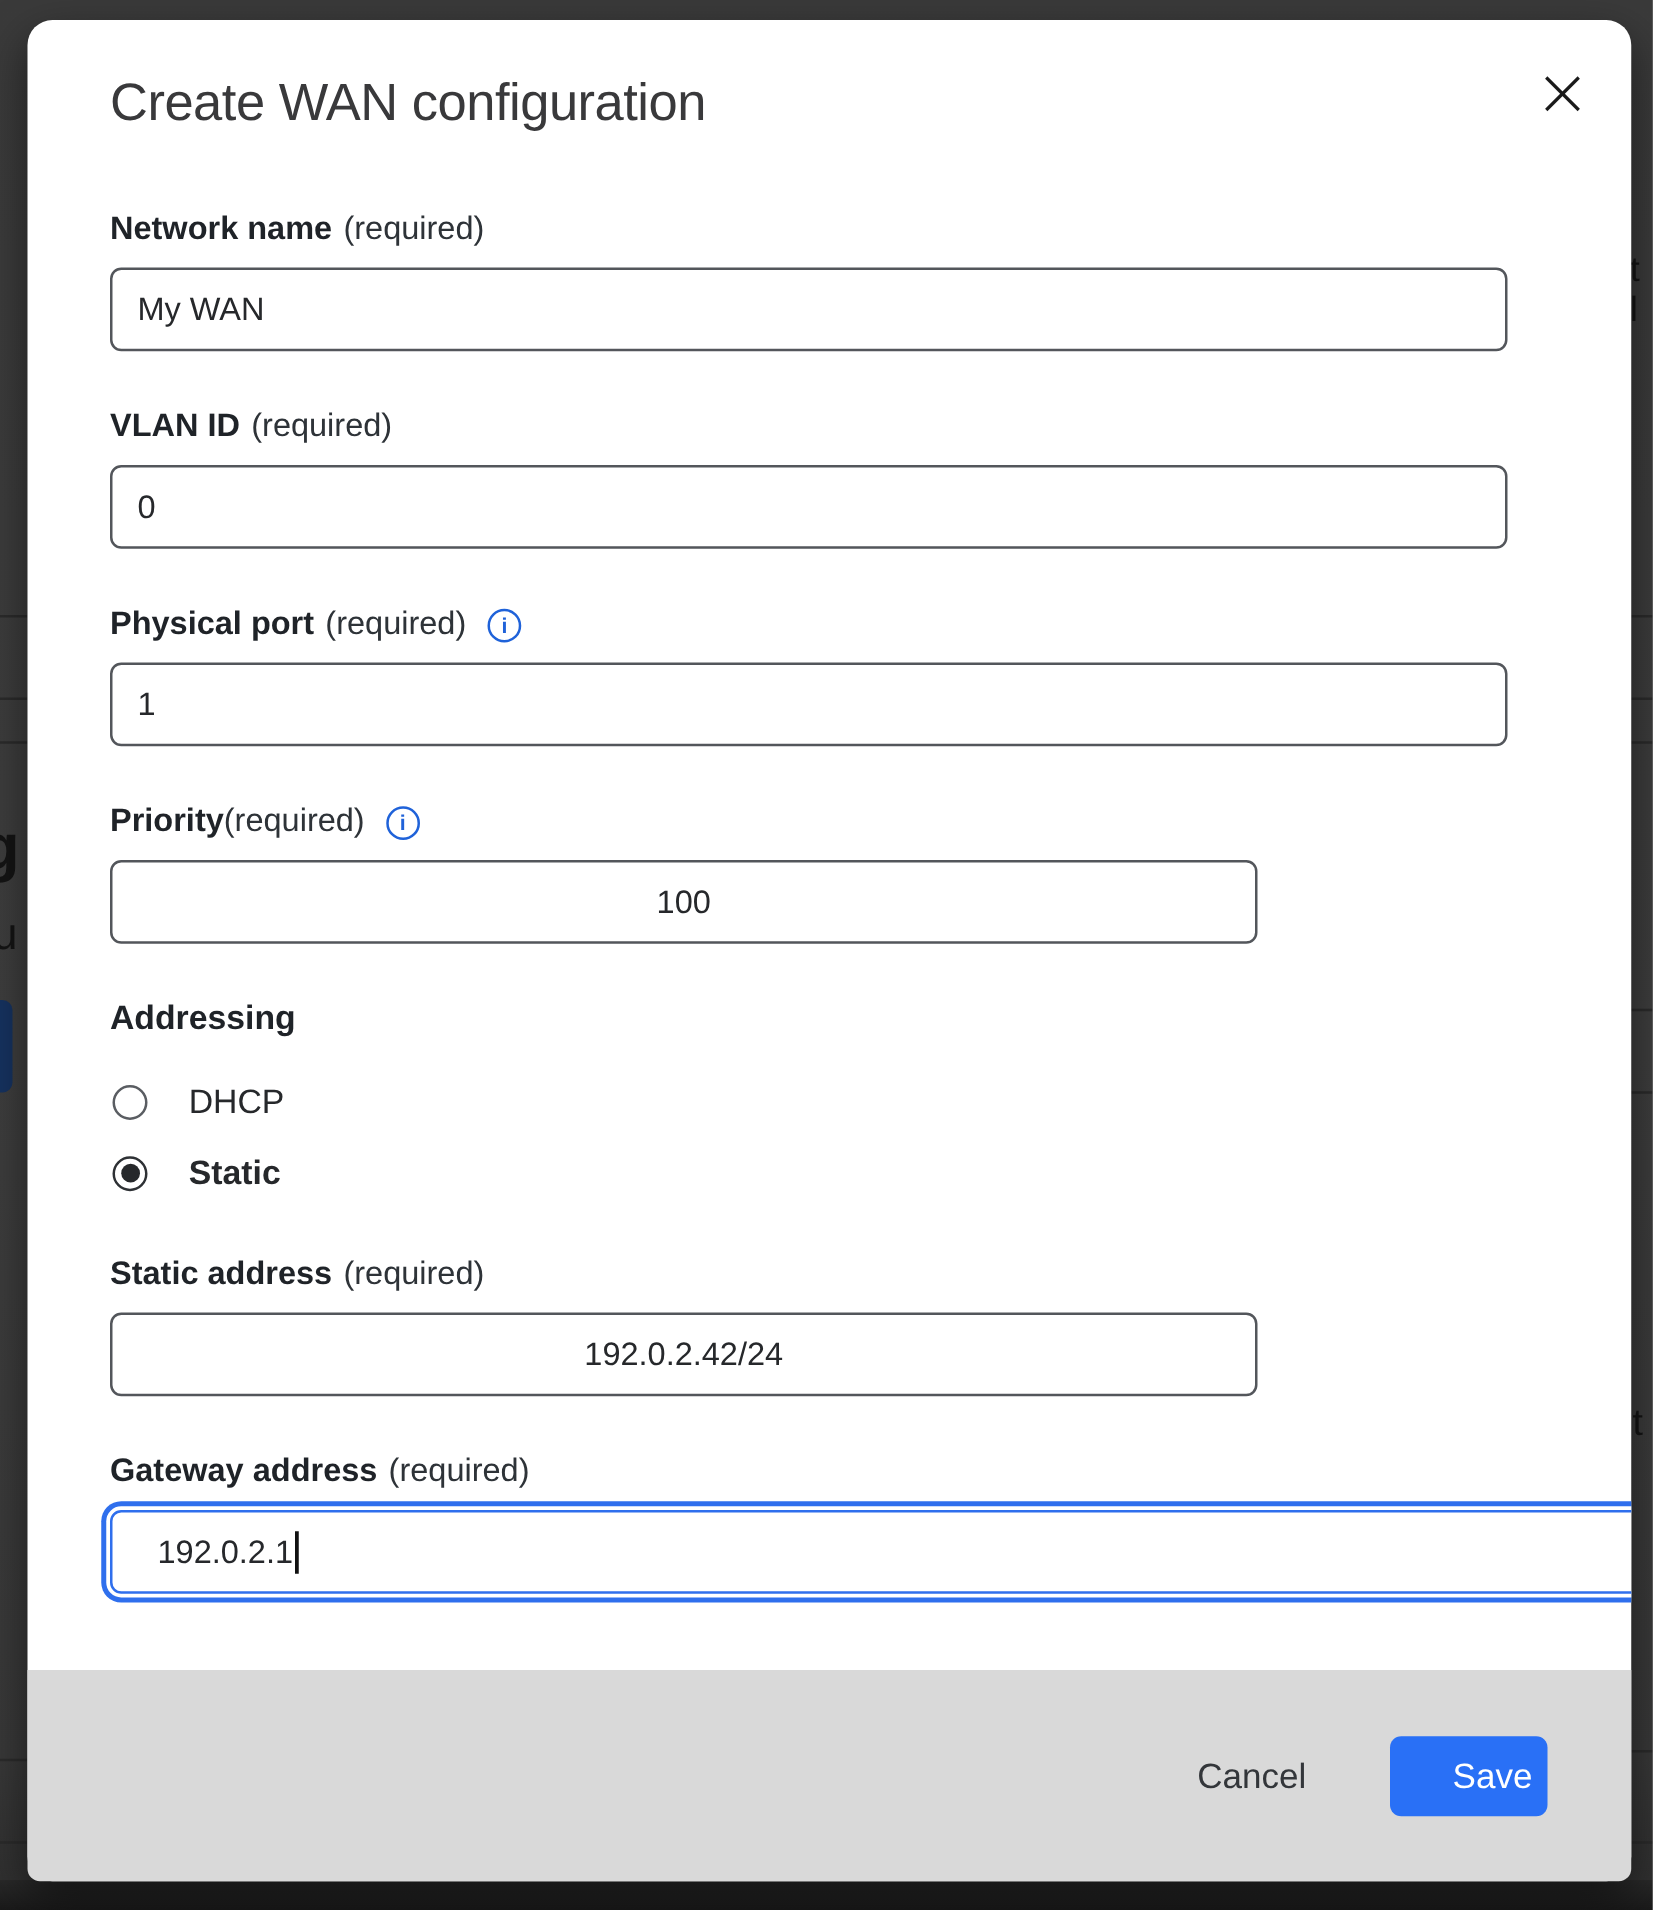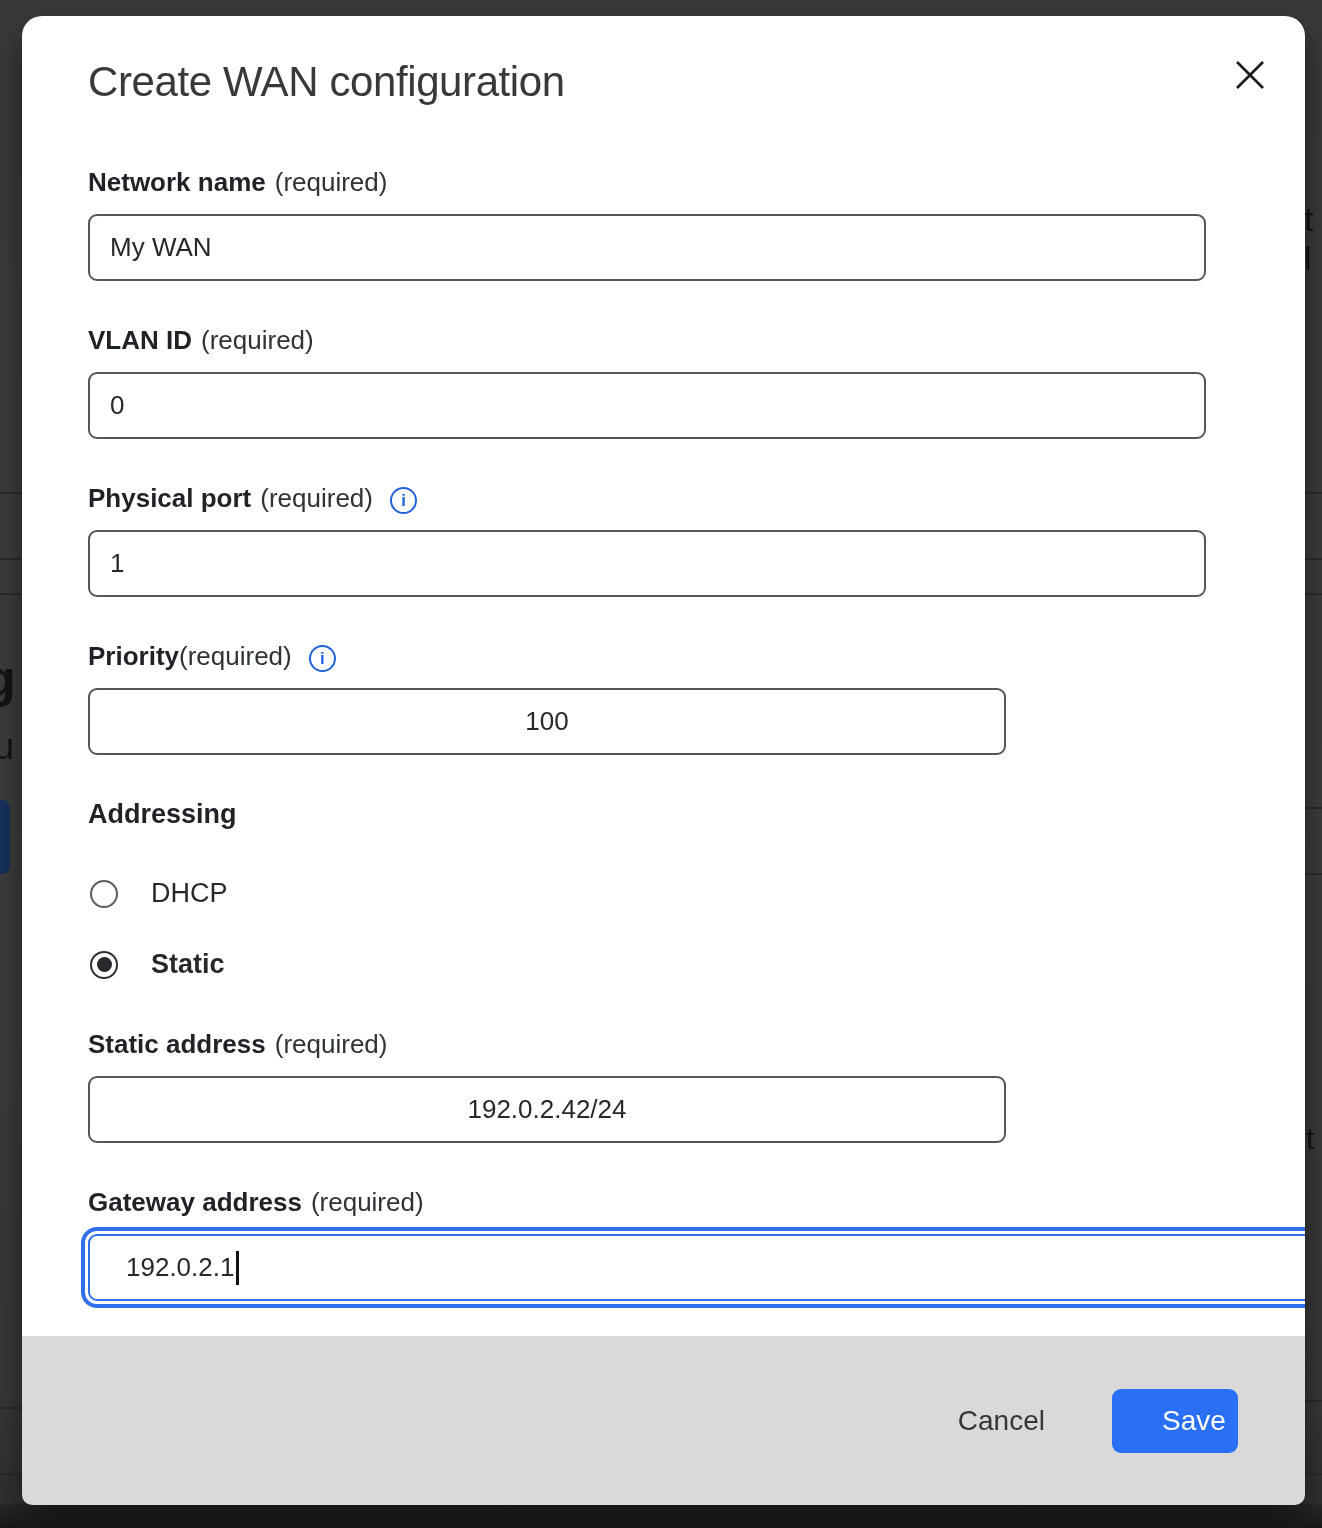--- a/index.html
+++ b/index.html
@@ -38,22 +38,22 @@
               border:2px solid #53565b;border-radius:9px;padding:0 20px;font-size:26px;color:#26282b;
               font-family:"Liberation Sans",sans-serif;background:#fff;outline:none;}
   .text-input.wide{width:918px;text-align:center;}
 
   .fake-input{display:flex;align-items:center;box-sizing:border-box;margin-top:16px;height:67px;width:1306px;
               border:2px solid #2f6fed;border-radius:9px;padding:0 36px;font-size:26px;color:#26282b;background:#fff;
               box-shadow:0 0 0 3px #ffffff,0 0 0 7px #2f6fed;}
   .caret{display:inline-block;width:2.5px;height:34px;background:#111;margin-left:2px;}
 
   .section-title{margin-top:43px;font-size:27px;font-weight:700;color:#1f2328;line-height:32px;}
-  .radio-row{display:flex;align-items:center;margin-top:48px;cursor:pointer;}
-  .radio-row + .radio-row{margin-top:40px;}
+  .radio-row{display:flex;align-items:center;margin-top:36px;cursor:pointer;}
+  .radio-row + .radio-row{margin-top:26px;}
   .radio{width:28px;height:28px;border-radius:50%;border:2px solid #5a5d62;box-sizing:border-box;
          display:flex;align-items:center;justify-content:center;background:#fff;flex:0 0 auto;margin-left:2px;}
   .radio-row.selected .radio{border-color:#2e3135;}
   .radio .dot{width:15px;height:15px;border-radius:50%;background:transparent;}
   .radio-row.selected .radio .dot{background:#26282b;}
   .radio-label{margin-left:33px;font-size:27px;color:#26282b;}
   .radio-row.selected .radio-label{font-weight:700;}
 
   .footer{position:absolute;left:0;right:0;bottom:0;height:169px;background:#d9d9d9;
           border-radius:0 0 10px 10px;display:flex;align-items:center;justify-content:flex-end;
@@ -78,21 +78,21 @@
     <div class="bg-text" style="left:-6px;top:726px;font-size:36px;font-weight:400;">u</div>
     <div class="bg-bluebox"></div>
 
     <div class="bg-line" style="left:1305px;top:492px;width:17px;"></div>
     <div class="bg-line" style="left:1305px;top:558px;width:17px;"></div>
     <div class="bg-line" style="left:1305px;top:593px;width:17px;"></div>
     <div class="bg-line" style="left:1305px;top:807px;width:17px;"></div>
     <div class="bg-line" style="left:1305px;top:873px;width:17px;"></div>
     <div class="bg-line" style="left:1305px;top:1400px;width:17px;"></div>
     <div class="bg-line" style="left:1305px;top:1473px;width:17px;"></div>
-    <div class="bg-text" style="left:1304px;top:200px;font-size:34px;font-weight:400;">t l</div>
+    <div class="bg-text" style="left:1304px;top:200px;font-size:28px;font-weight:400;">t l</div>
     <div class="bg-text" style="left:1306px;top:1122px;font-size:30px;font-weight:400;">t</div>
     <div class="bottom-shade"></div>
   </div>
 
   <div class="modal">
 
     <button class="close-btn" aria-label="Close">
       <span>
         <svg width="34" height="34" viewBox="0 0 34 34">
           <line x1="4" y1="4" x2="30" y2="30" stroke="#1a1a1a" stroke-width="2.6"></line>

